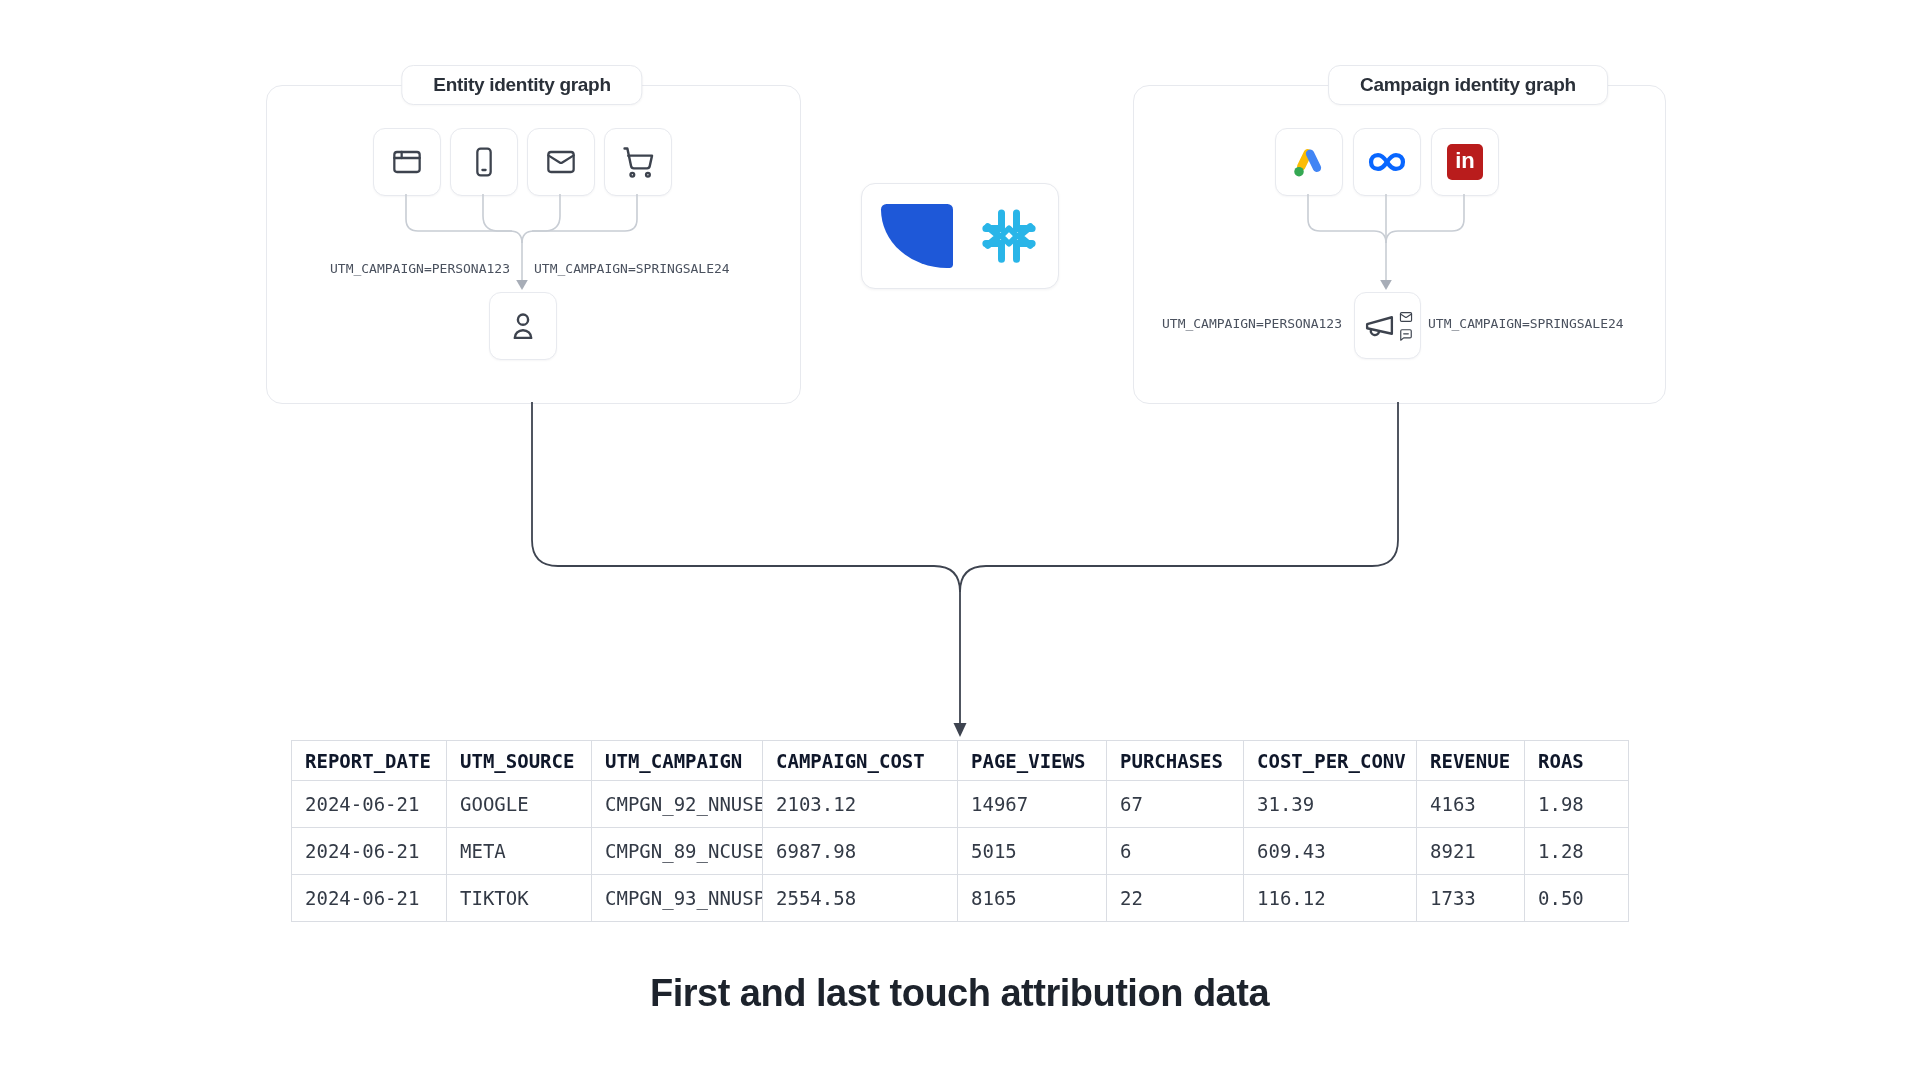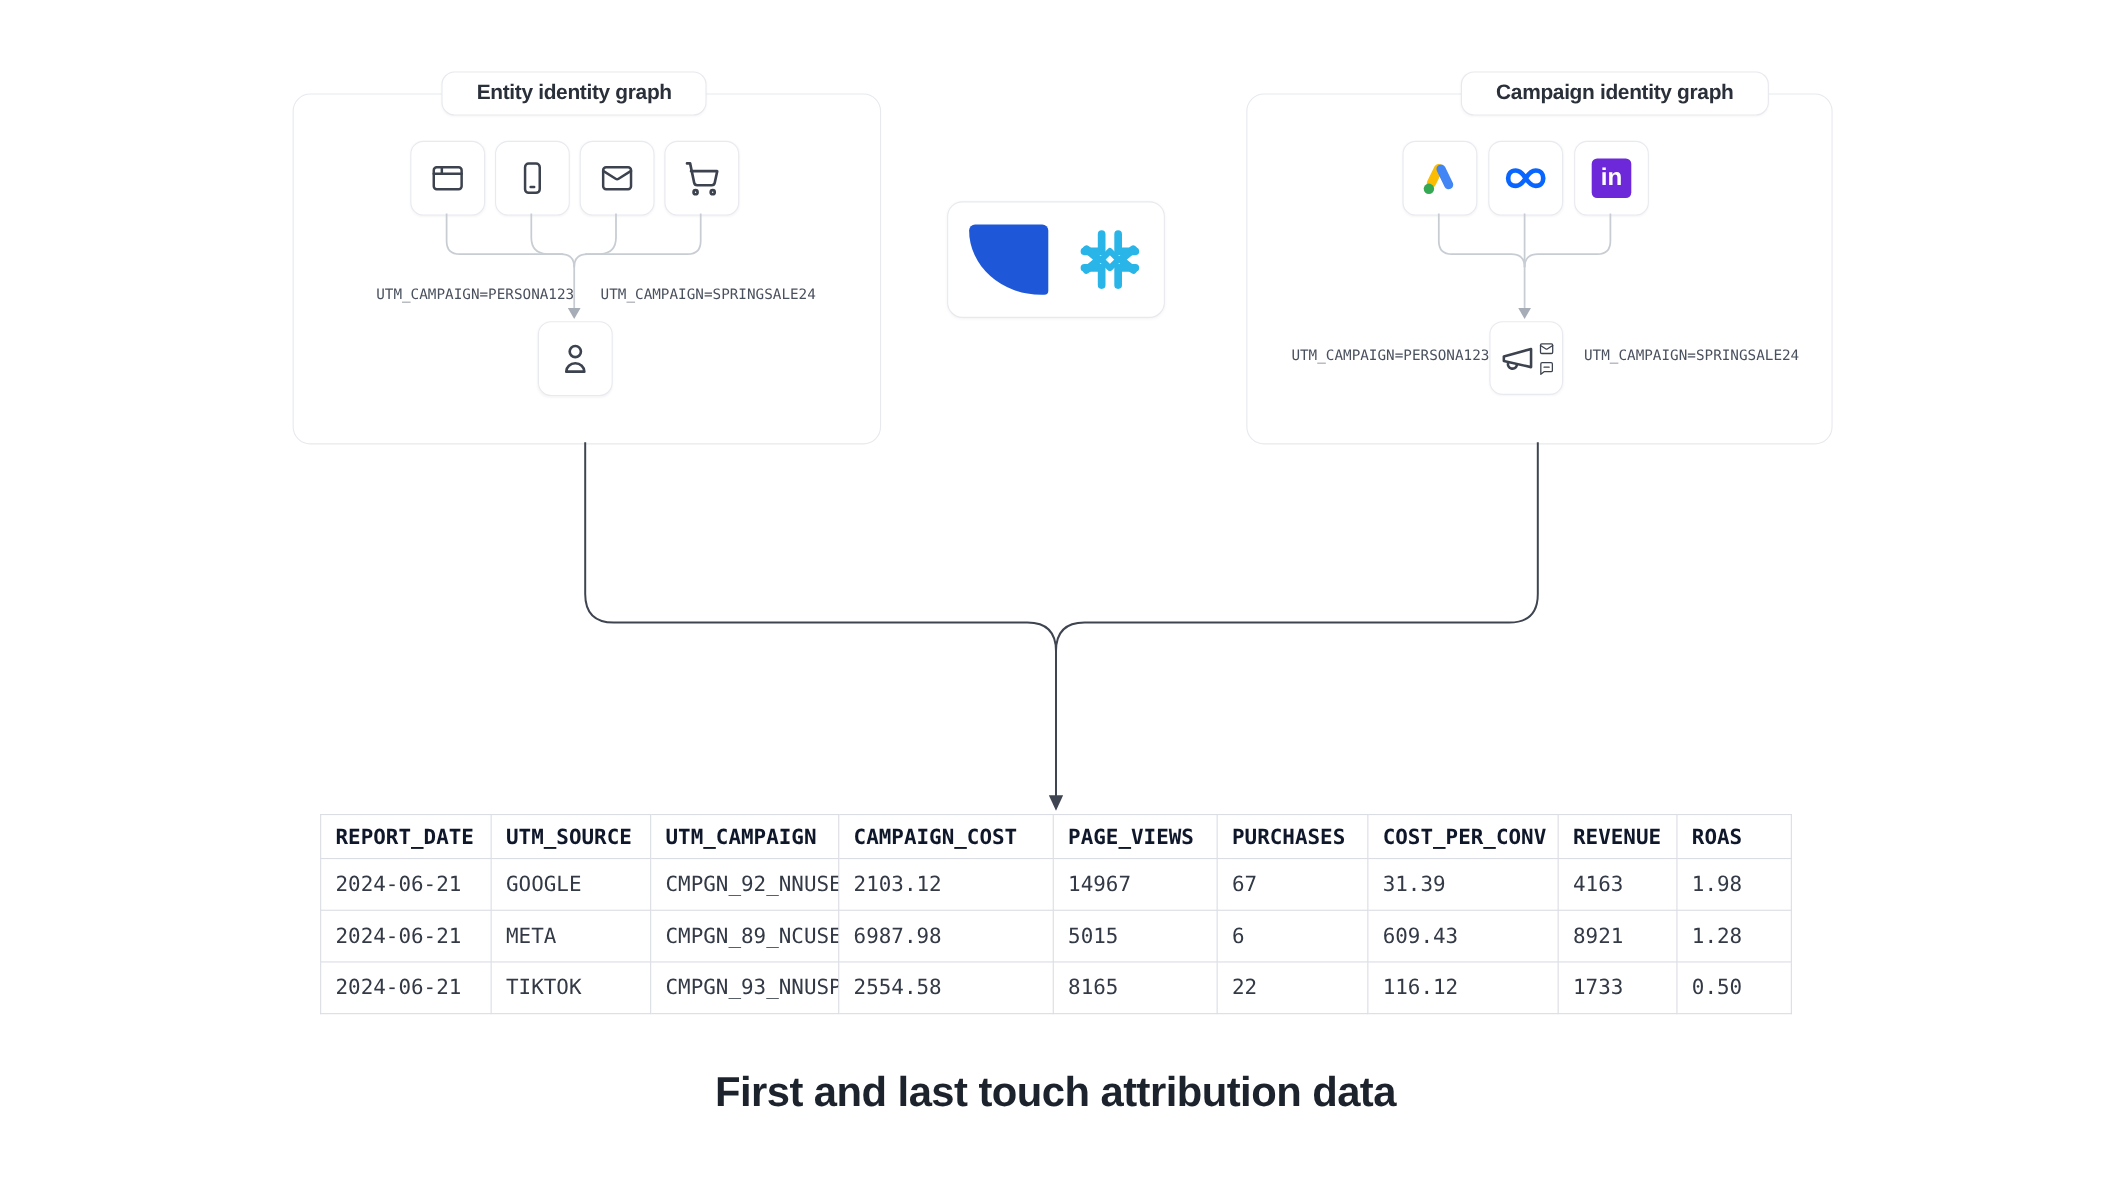--- a/index.html
+++ b/index.html
@@ -6,21 +6,21 @@
   .stage{position:relative;width:1920px;height:1080px;background:#ffffff;overflow:hidden;
          font-family:"Liberation Sans", sans-serif;}
   .abs{position:absolute;}
   .card{background:#fff;border:1.4px solid #e7e9ee;border-radius:16px;}
   .pill{background:#fff;border:1.4px solid #e7e9ee;border-radius:12px;
         padding:8px 31px;font-weight:700;font-size:19px;letter-spacing:-0.3px;color:#2a3039;
         white-space:nowrap;transform:translateX(-50%);box-shadow:0 1px 2px rgba(16,24,40,.03);}
   .tile{position:absolute;background:#fff;border:1.4px solid #e8eaef;border-radius:12px;
         display:flex;align-items:center;justify-content:center;box-shadow:0 1px 2px rgba(16,24,40,.04);}
   .tile svg.ln{stroke:#3d434e;fill:none;stroke-width:1.7;stroke-linecap:round;stroke-linejoin:round;}
-  .mono{font-family:"DejaVu Sans Mono","Liberation Mono",monospace;margin-left:12px;}
+  .mono{font-family:"DejaVu Sans Mono","Liberation Mono",monospace;}
   .utm{font-size:13px;line-height:14px;color:#4a515e;white-space:nowrap;}
   .center-card{background:#fff;border:1.4px solid #e7e9ee;border-radius:14px;
         display:flex;align-items:center;justify-content:center;gap:26px;
         box-shadow:0 1px 3px rgba(16,24,40,.05);}
   .quarter{width:72px;height:64px;background:#1e58d8;border-radius:6px 6px 4px 100%;}
   table.attr{border-collapse:collapse;table-layout:fixed;width:1337px;
         font-family:"DejaVu Sans Mono","Liberation Mono",monospace;font-size:19px;color:#333a46;}
   table.attr th,table.attr td{border:1px solid #dadde3;text-align:left;padding:0 0 0 13px;
         overflow:hidden;white-space:nowrap;background:#fff;}
   table.attr th{height:39px;font-weight:700;color:#0f172a;}
@@ -82,21 +82,21 @@
       <circle cx="12" cy="35.6" r="5.7" fill="#34A853"></circle>
       <rect x="24.4" y="8" width="10" height="29" rx="5" transform="rotate(-26 29.4 22.5)" fill="#4285F4"></rect>
     </svg>
   </div>
   <div class="tile" style="left:1353px;top:128px;width:66px;height:66px;">
     <svg width="44" height="44" viewBox="0 0 48 48">
       <path fill="none" stroke="#0866ff" stroke-width="4.6" stroke-linejoin="round" d="M24 24c-3.2-5-6-7.6-9.8-7.6C9 16.4 6.6 19.8 6.6 24s2.4 7.6 7.6 7.6c3.8 0 6.6-2.6 9.8-7.6s6-7.6 9.8-7.6c5.2 0 7.6 3.4 7.6 7.6s-2.4 7.6-7.6 7.6c-3.8 0-6.6-2.6-9.8-7.6Z"></path>
     </svg>
   </div>
   <div class="tile" style="left:1431px;top:128px;width:66px;height:66px;">
-    <div style="width:36px;height:36px;background:#6d28d9;border-radius:5px;display:flex;align-items:center;justify-content:center;">
+    <div style="width:36px;height:36px;background:#b91c1c;border-radius:5px;display:flex;align-items:center;justify-content:center;">
       <span style="color:#fff;font-weight:700;font-size:22px;line-height:1;margin-top:-3px;">in</span>
     </div>
   </div>
 
   <div class="tile" style="left:1354px;top:292px;width:65px;height:65px;">
     <svg class="ln" width="33" height="33" viewBox="0 0 24 24">
       <path d="m3 11 18-5v12L3 14v-3z"></path>
         <path d="M11.6 16.8a3 3 0 1 1-5.8-1.6"></path>
     </svg>
     <div class="mega-col">

